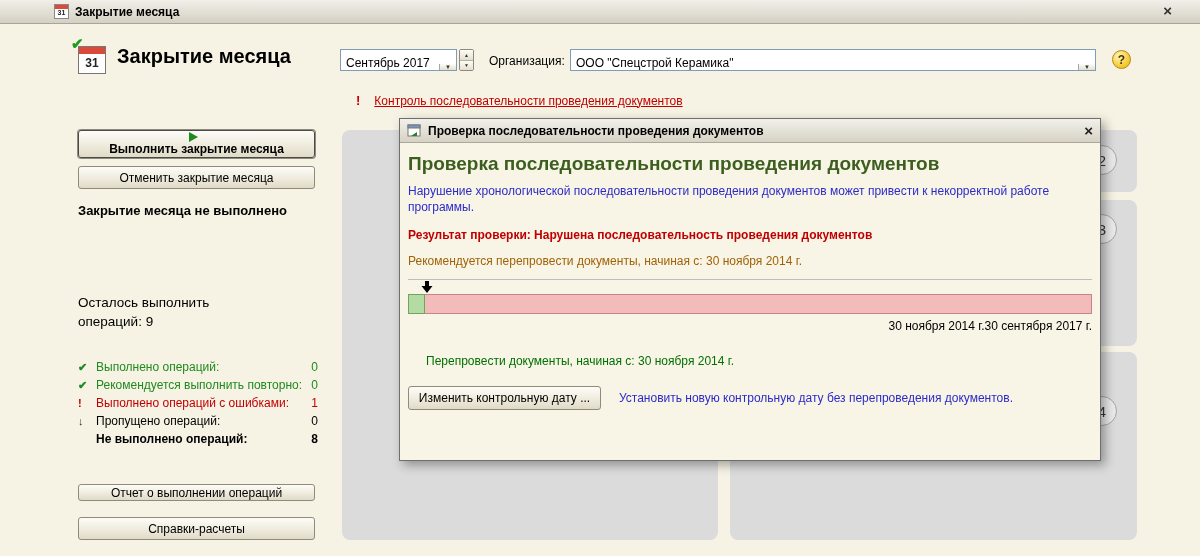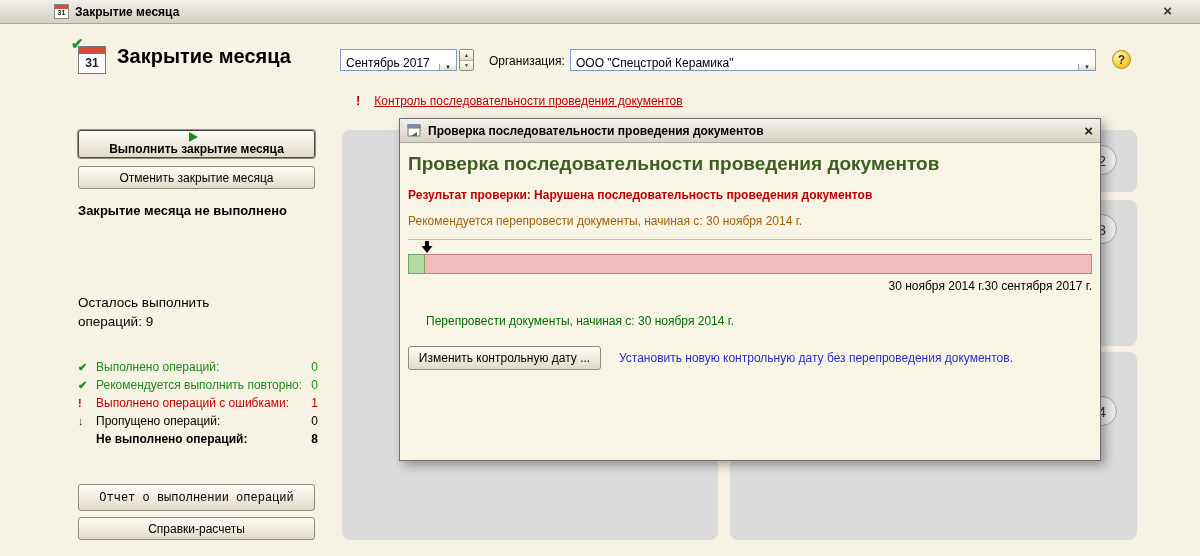--- a/index.html
+++ b/index.html
@@ -58,21 +58,21 @@
 
   
   .btn { background:linear-gradient(#FDFCF8,#EFEBDD 55%,#E0DAC7); border:1px solid #8F8B7B; border-radius:3px;
     display:flex; align-items:center; justify-content:center; font-size:12px; cursor:default; }
   .btn-default { border:1px solid #4A4A4A; box-shadow:0 0 0 1px #8F8B7B; font-weight:bold; }
   .play-tri { width:0; height:0; border-left:9px solid #1F8A1F; border-top:5px solid transparent;
     border-bottom:5px solid transparent; margin-right:7px; }
 
   .btn-run    { position:absolute; left:78px; top:130px; width:237px; height:28px;flex-direction:column; }
   .btn-cancel { position:absolute; left:78px; top:166px; width:237px; height:23px; }
-  .btn-report { position:absolute; left:78px; top:484px; width:237px; height:27px;font-family:Liberation Mono, monospace; }
+  .btn-report { position:absolute; left:78px; top:484px; width:237px; height:17px; }
   .btn-refs   { position:absolute; left:78px; top:517px; width:237px; height:23px; }
 
   
   .status-bold { position:absolute; left:78px; top:201px; width:215px; font-size:13px; font-weight:bold; line-height:19px; }
   .remaining   { position:absolute; left:78px; top:293px; width:185px; font-size:13.5px; line-height:19px; }
 
   .stats { position:absolute; left:78px; top:360px; width:240px; }
   .stat-row { display:flex; align-items:baseline; height:18px; }
   .stat-icon { width:18px; font-size:11px; font-weight:bold; }
   .stat-value { margin-left:auto; }
@@ -227,20 +227,21 @@
           <rect x="1" y="2" width="12" height="11" fill="#FFFFFF" stroke="#777777"></rect>
           <rect x="1" y="2" width="12" height="3" fill="#7A96C4" stroke="#777777"></rect>
           <path d="M4 13 L10 9 L10 13 Z" fill="#2E7D2E"></path>
         </svg>
       </span>
       <span>Проверка последовательности проведения документов</span>
       <span class="dlg-close">×</span>
     </div>
     <div class="dialog-body">
       <div class="dlg-heading">Проверка последовательности проведения документов</div>
+      <div class="dlg-desc">Нарушение хронологической последовательности проведения документов может привести к некорректной работе программы.</div>
       <div class="dlg-result">Результат проверки: Нарушена последовательность проведения документов</div>
       <div class="dlg-reco">Рекомендуется перепровести документы, начиная с: 30 ноября 2014 г.</div>
       <div class="dlg-hr"></div>
 
       <div class="tl-arrow">
         <svg width="12" height="12" viewBox="0 0 12 12">
             <path d="M4 0 H8 V5 H11.5 L6 12 L0.5 5 H4 Z" fill="#000000"></path>
           </svg>
       </div>
       <div class="timeline">

